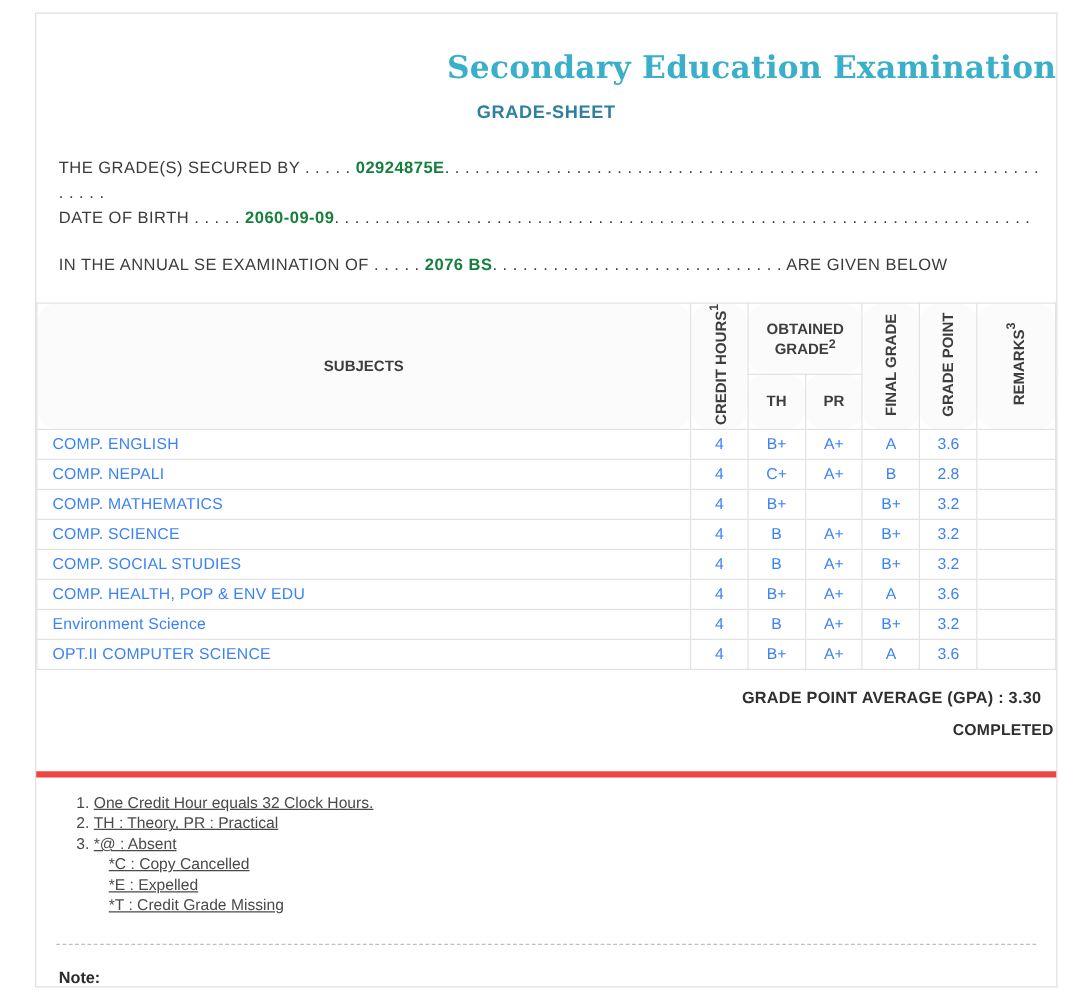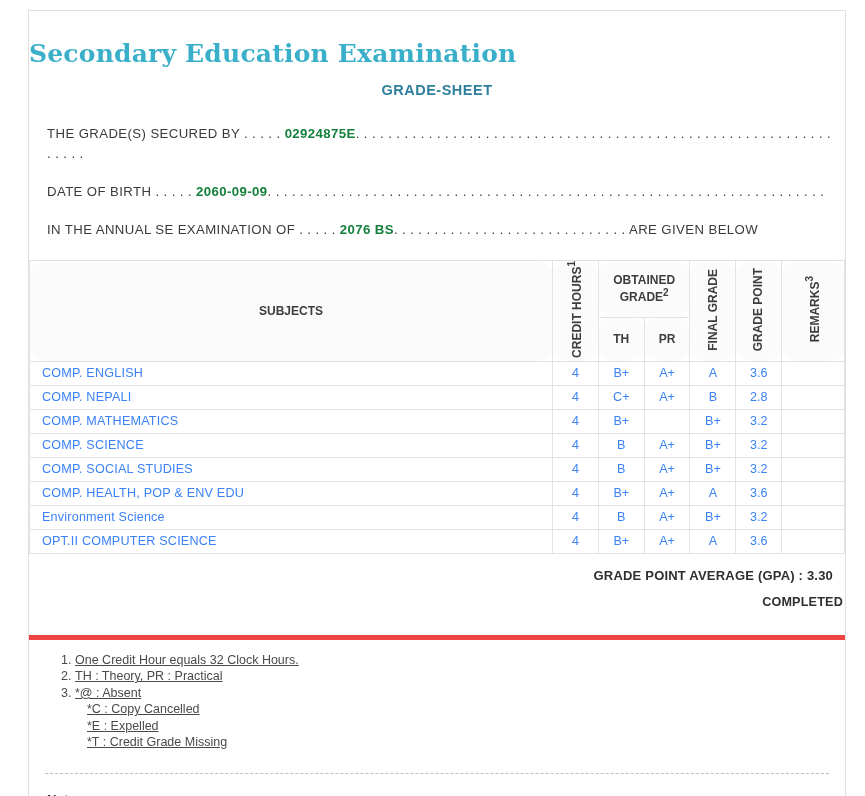--- a/index.html
+++ b/index.html
@@ -20,21 +20,21 @@
     position: absolute;
     left: 28px;
     top: 10px;
     width: 818px;
     border: 1px solid #e0e0e0;
     box-sizing: border-box;
     background: #fff;
     padding: 0;
   }
   .title {
-    text-align: left;
+    text-align: right;
     color: #3aafc9;
     font-family: "DejaVu Serif", serif;
     font-weight: bold;
     font-size: 25px;
     letter-spacing: 0.2px;
     padding-top: 28px;
   }
   .subtitle {
     text-align: center;
     color: #2f7f9e;
@@ -48,21 +48,21 @@
     font-size: 13.2px;
     color: #3b3b3b;
     letter-spacing: 0.4px;
     padding: 0 12px 0 18px;
     line-height: 20px;
     word-break: break-all;
   }
   .infoline .lbl { color: #3b3b3b; }
   .infoline b { color: #15803d; font-weight: bold; }
   .info-block1 { margin-top: 16px; }
-  .info-block2 { margin-top: 18px; }
+  .info-block2 { }
   .info-block3 { margin-top: 18px; margin-bottom: 20px; }
 
   table.grades {
     border-collapse: collapse;
     width: 100%;
     font-size: 12.6px;
     color: #444;
   }
   table.grades th, table.grades td {
     border: 1px solid #e3e3e3;

